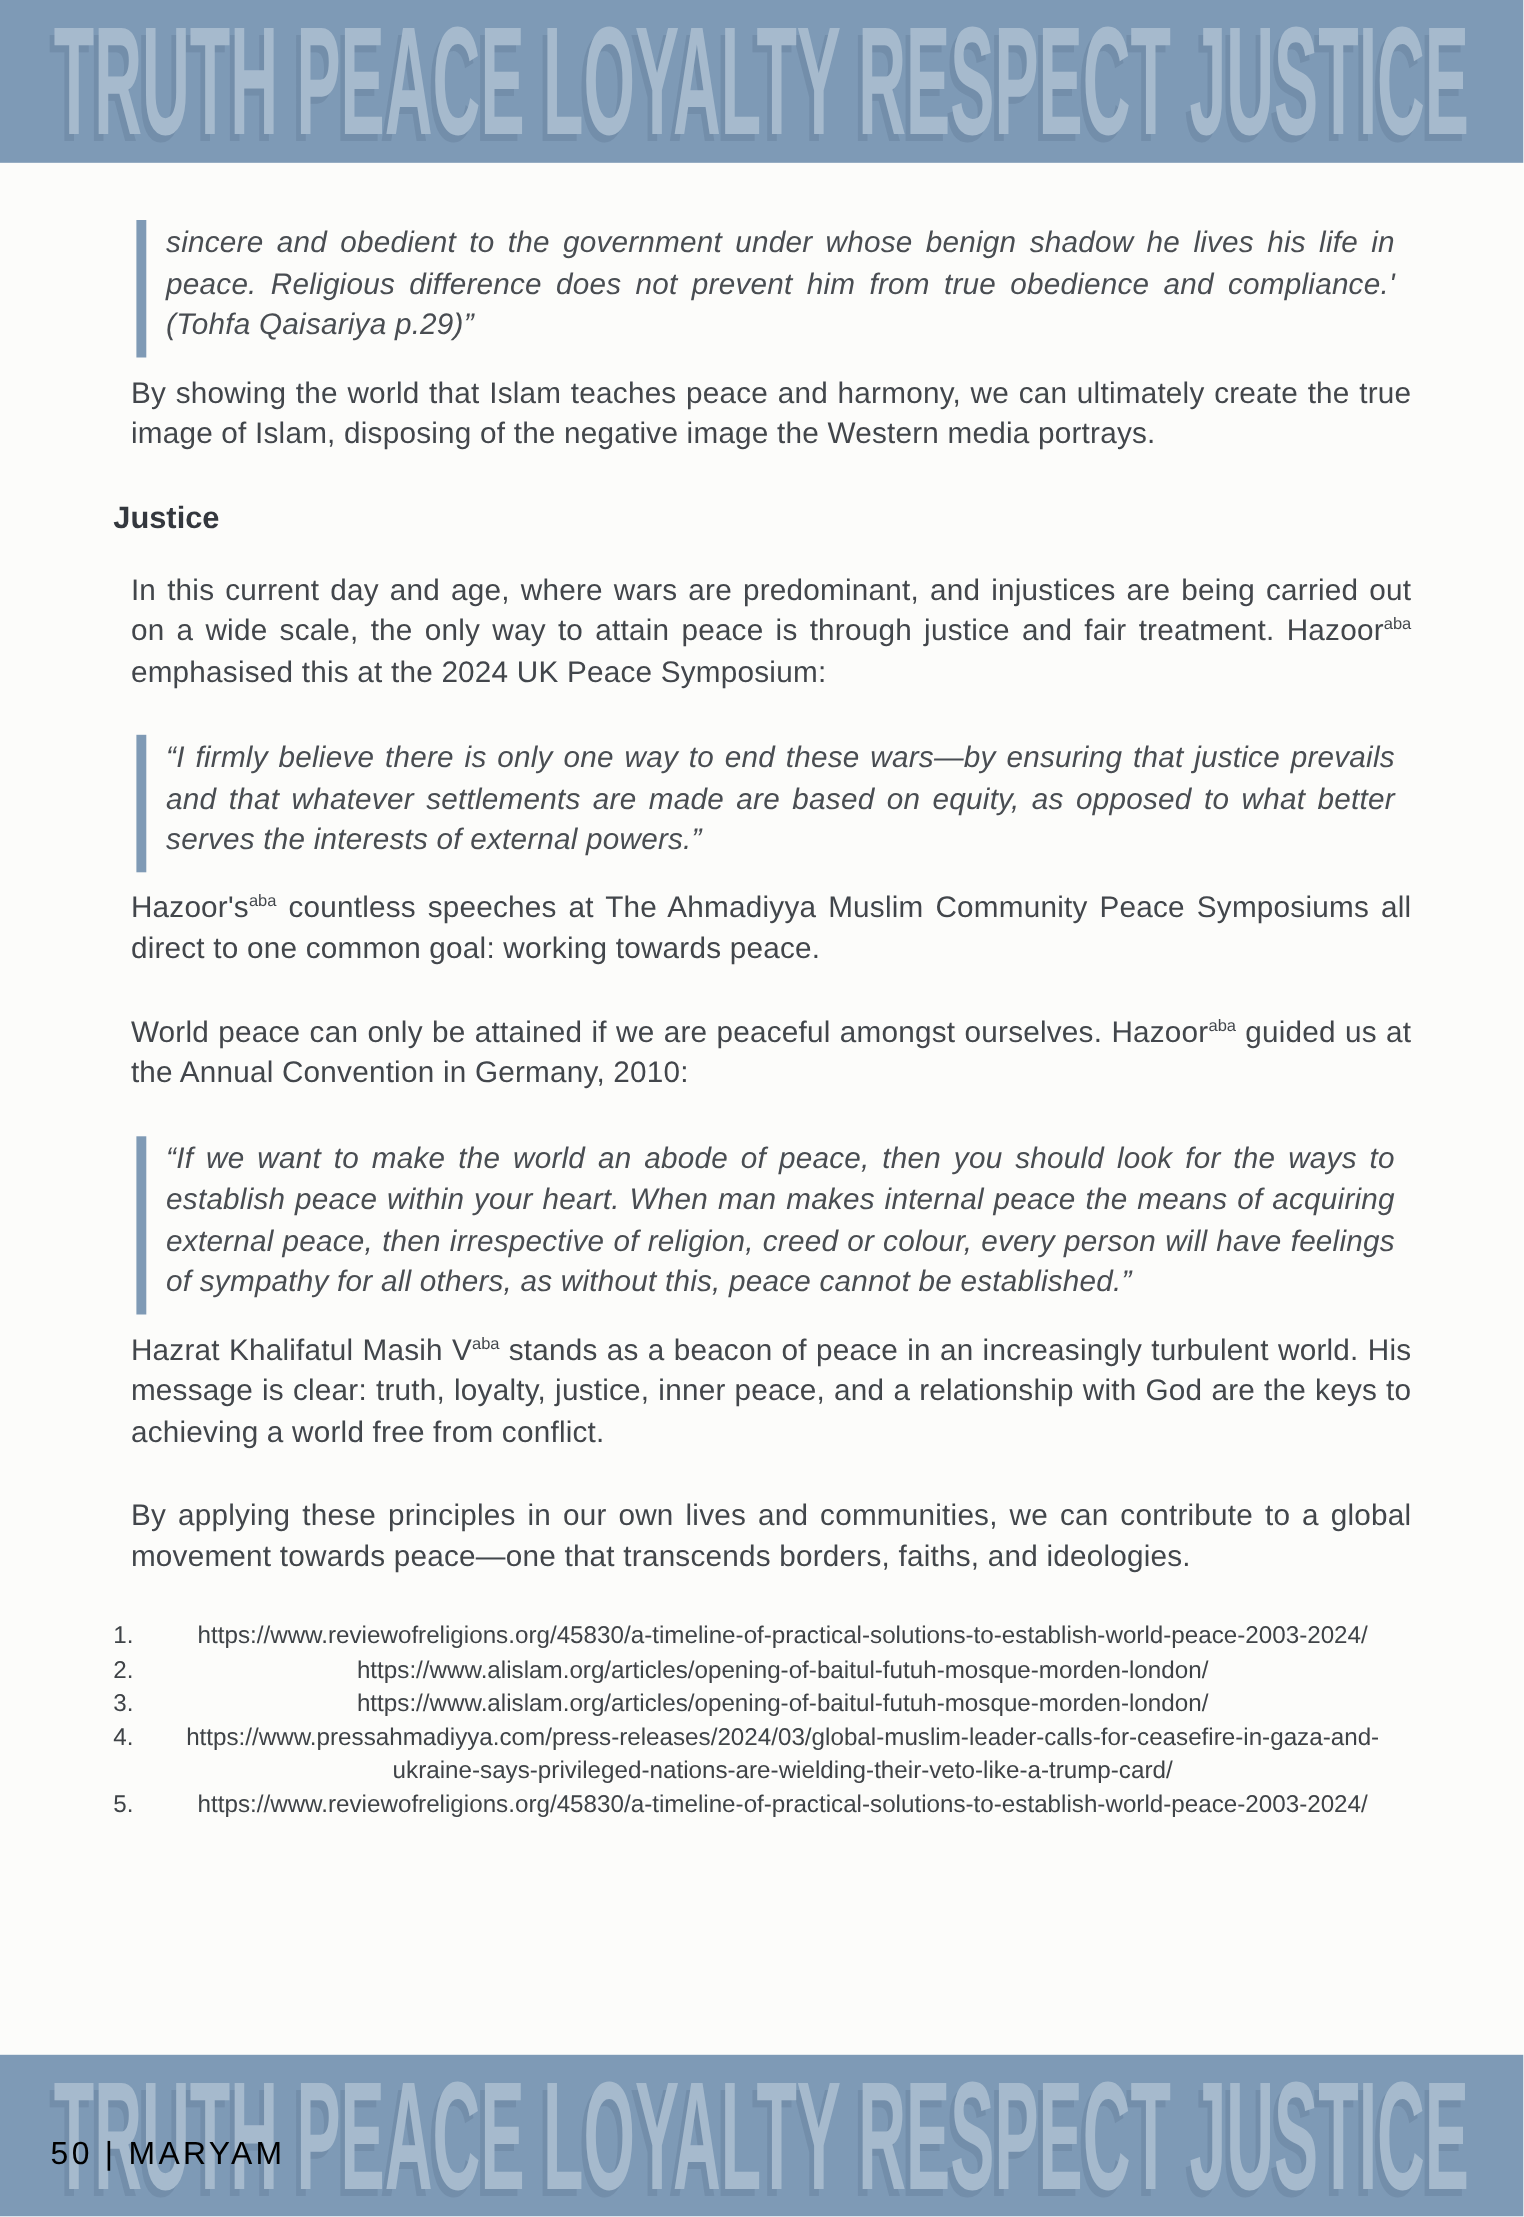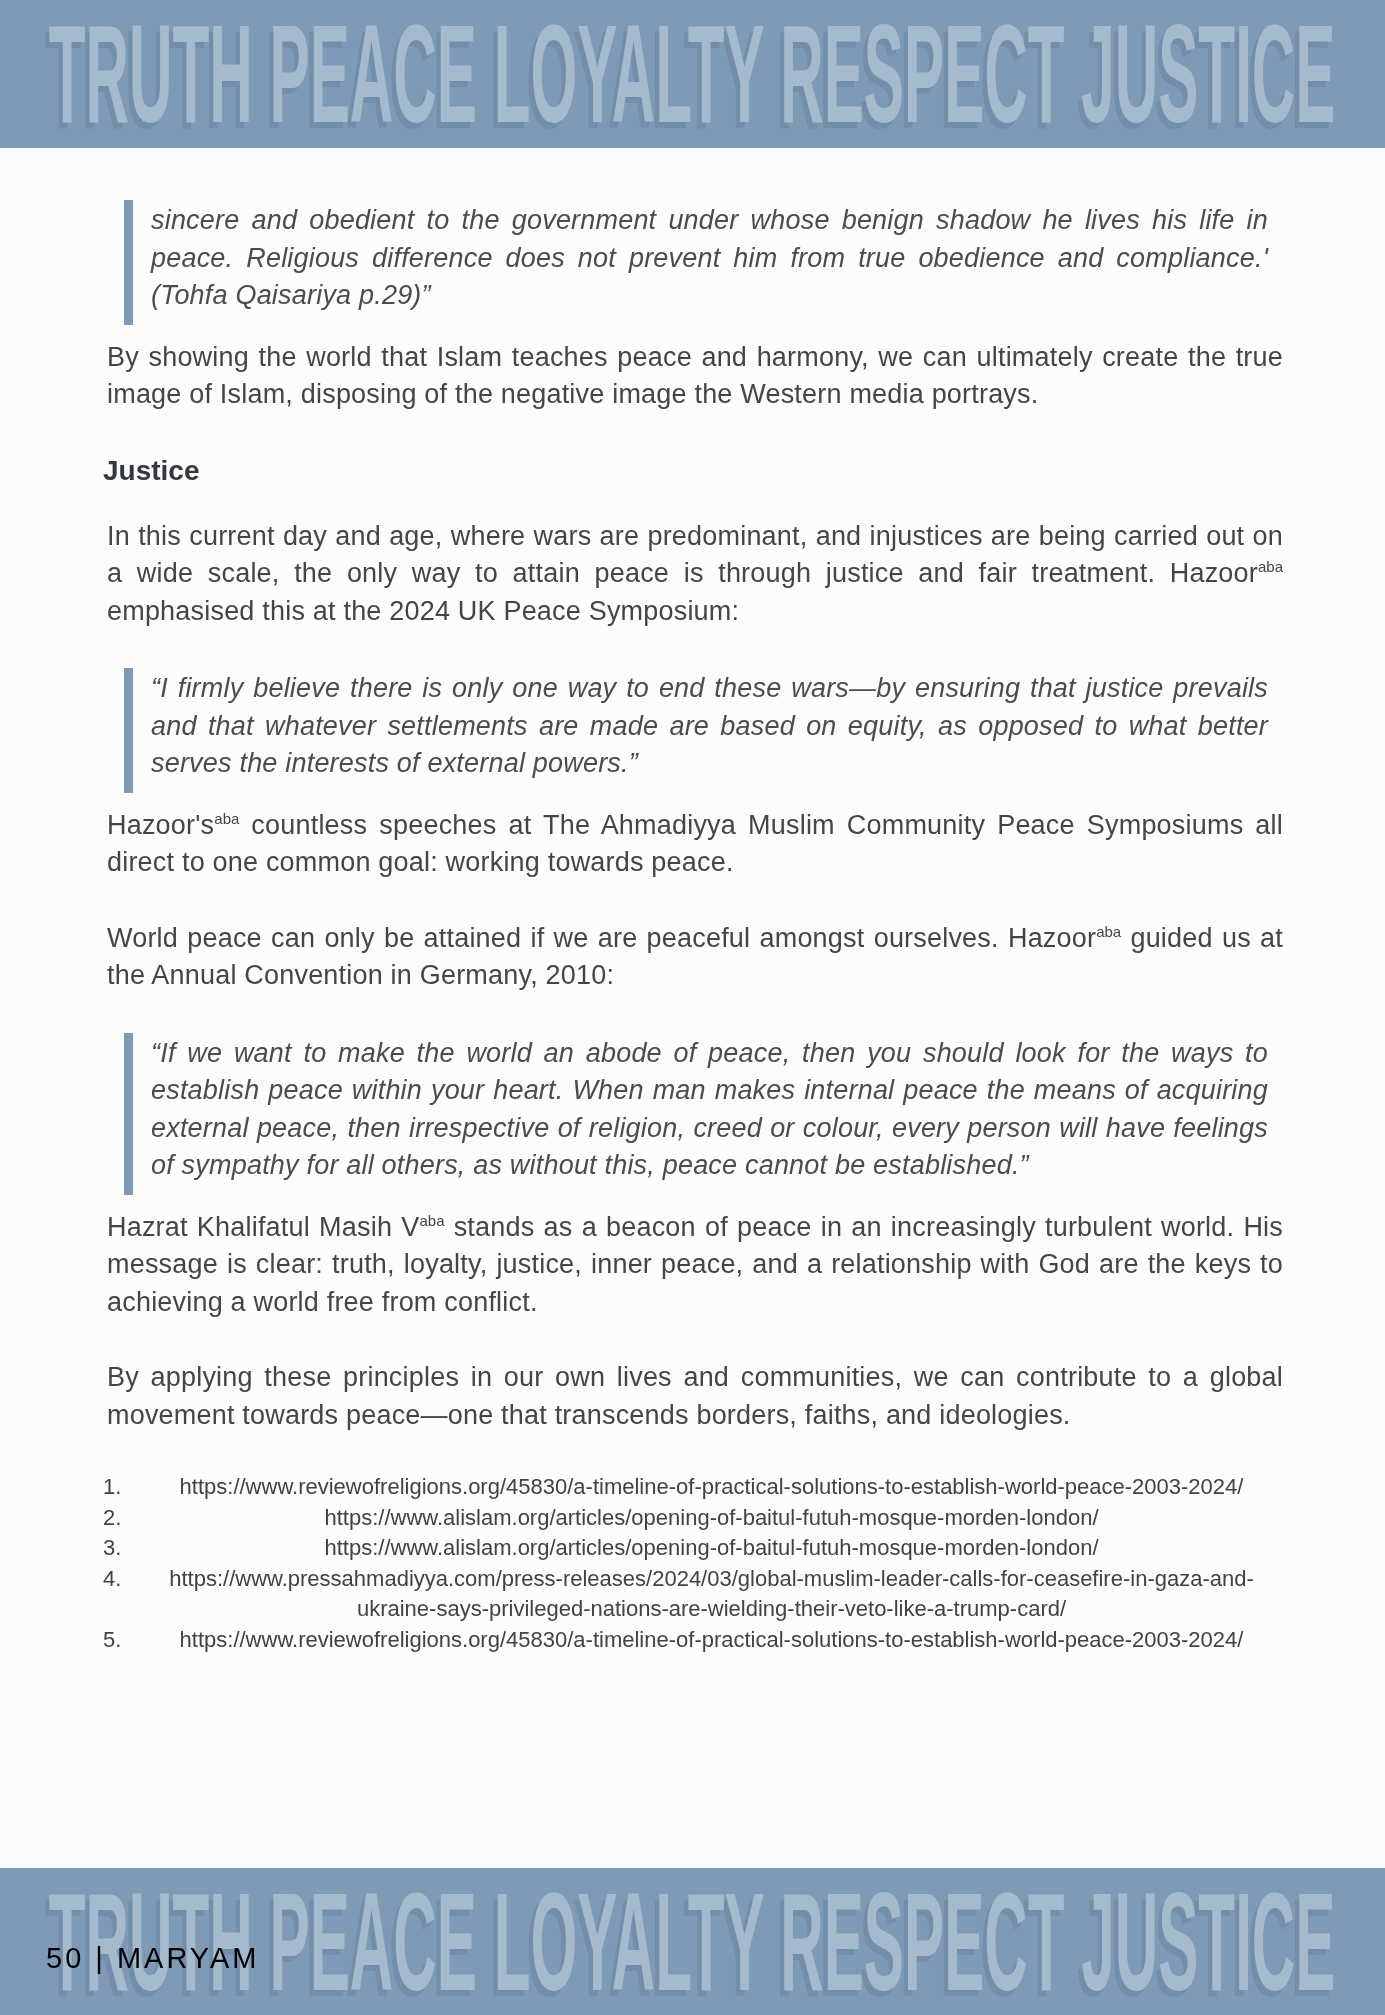--- a/index.html
+++ b/index.html
@@ -59,21 +59,21 @@
     left: 0;
     width: 1385px;
     padding: 52px 102px 0 103px;
   }
   .para {
     font-size: 27px;
     line-height: 37.5px;
     text-align: justify;
     color: #42464b;
     letter-spacing: 0.2px;
-    margin: 0 0 38px 4px;
+    margin: 0 0 38px 16px;
   }
   .para sup, .quote sup {
     font-size: 15px;
     line-height: 0;
     vertical-align: super;
     letter-spacing: 0;
   }
   .quote {
     border-left: 9px solid #7f9ab5;
     margin: 0 15px 14px 21px;

